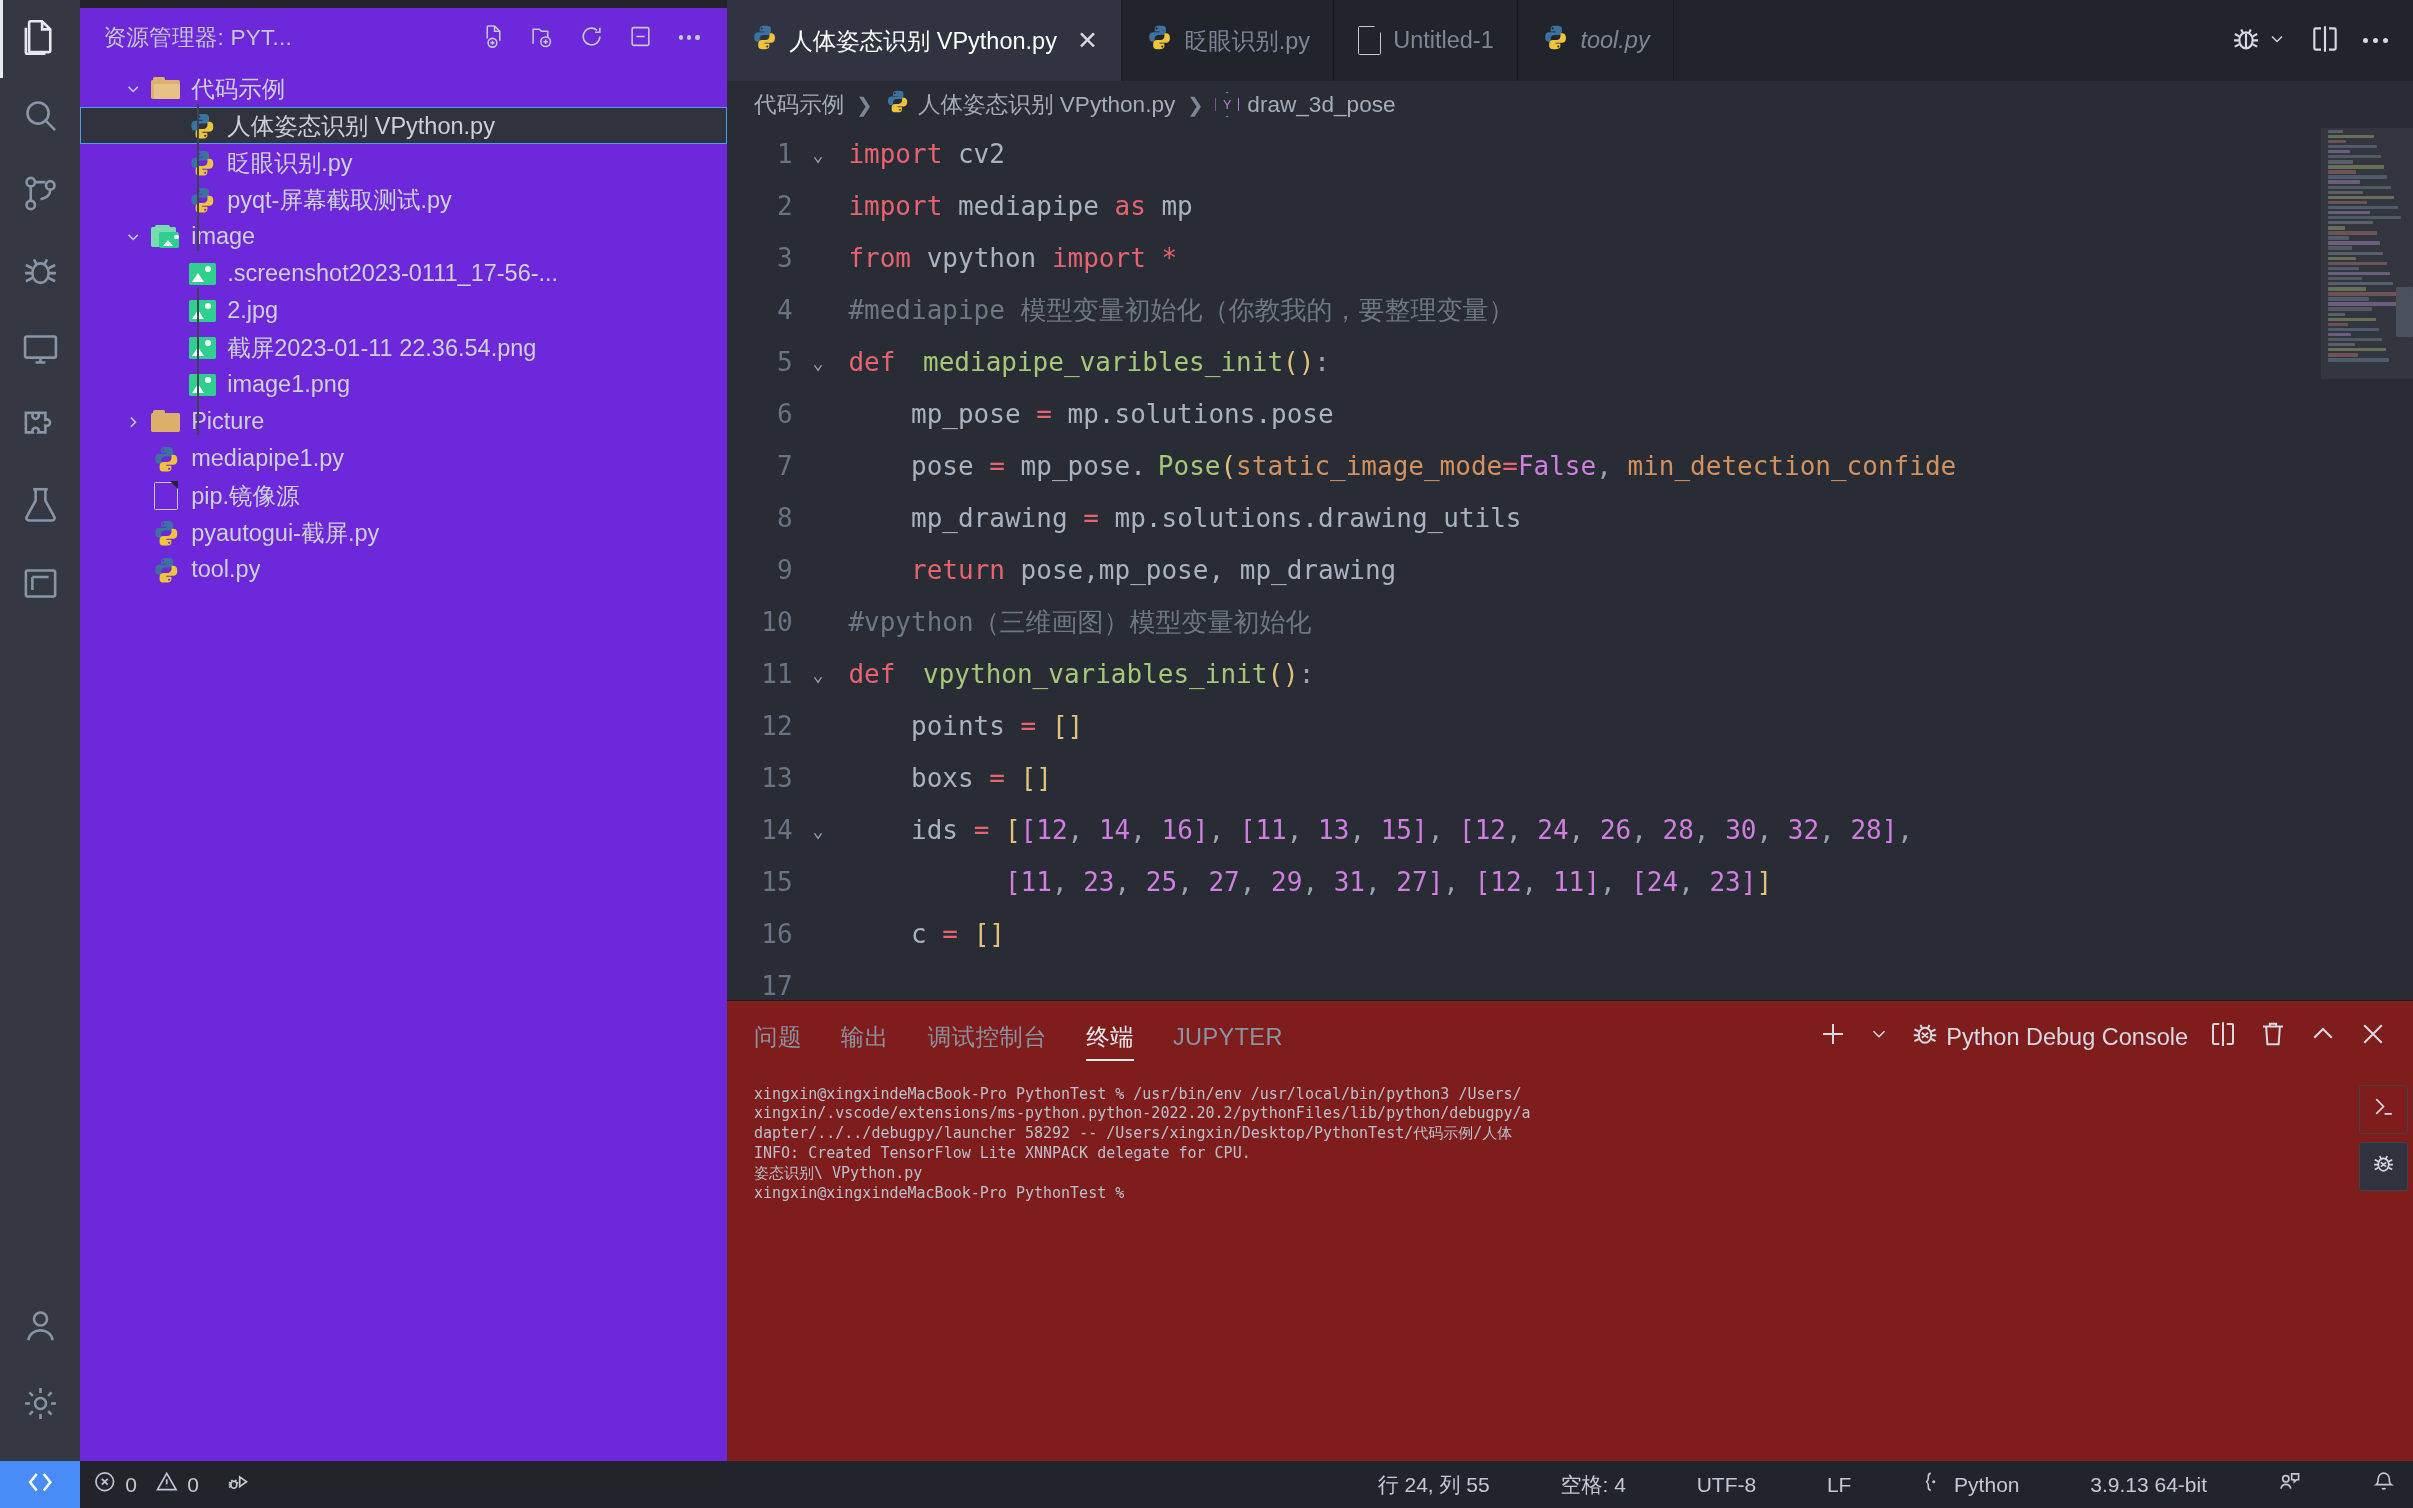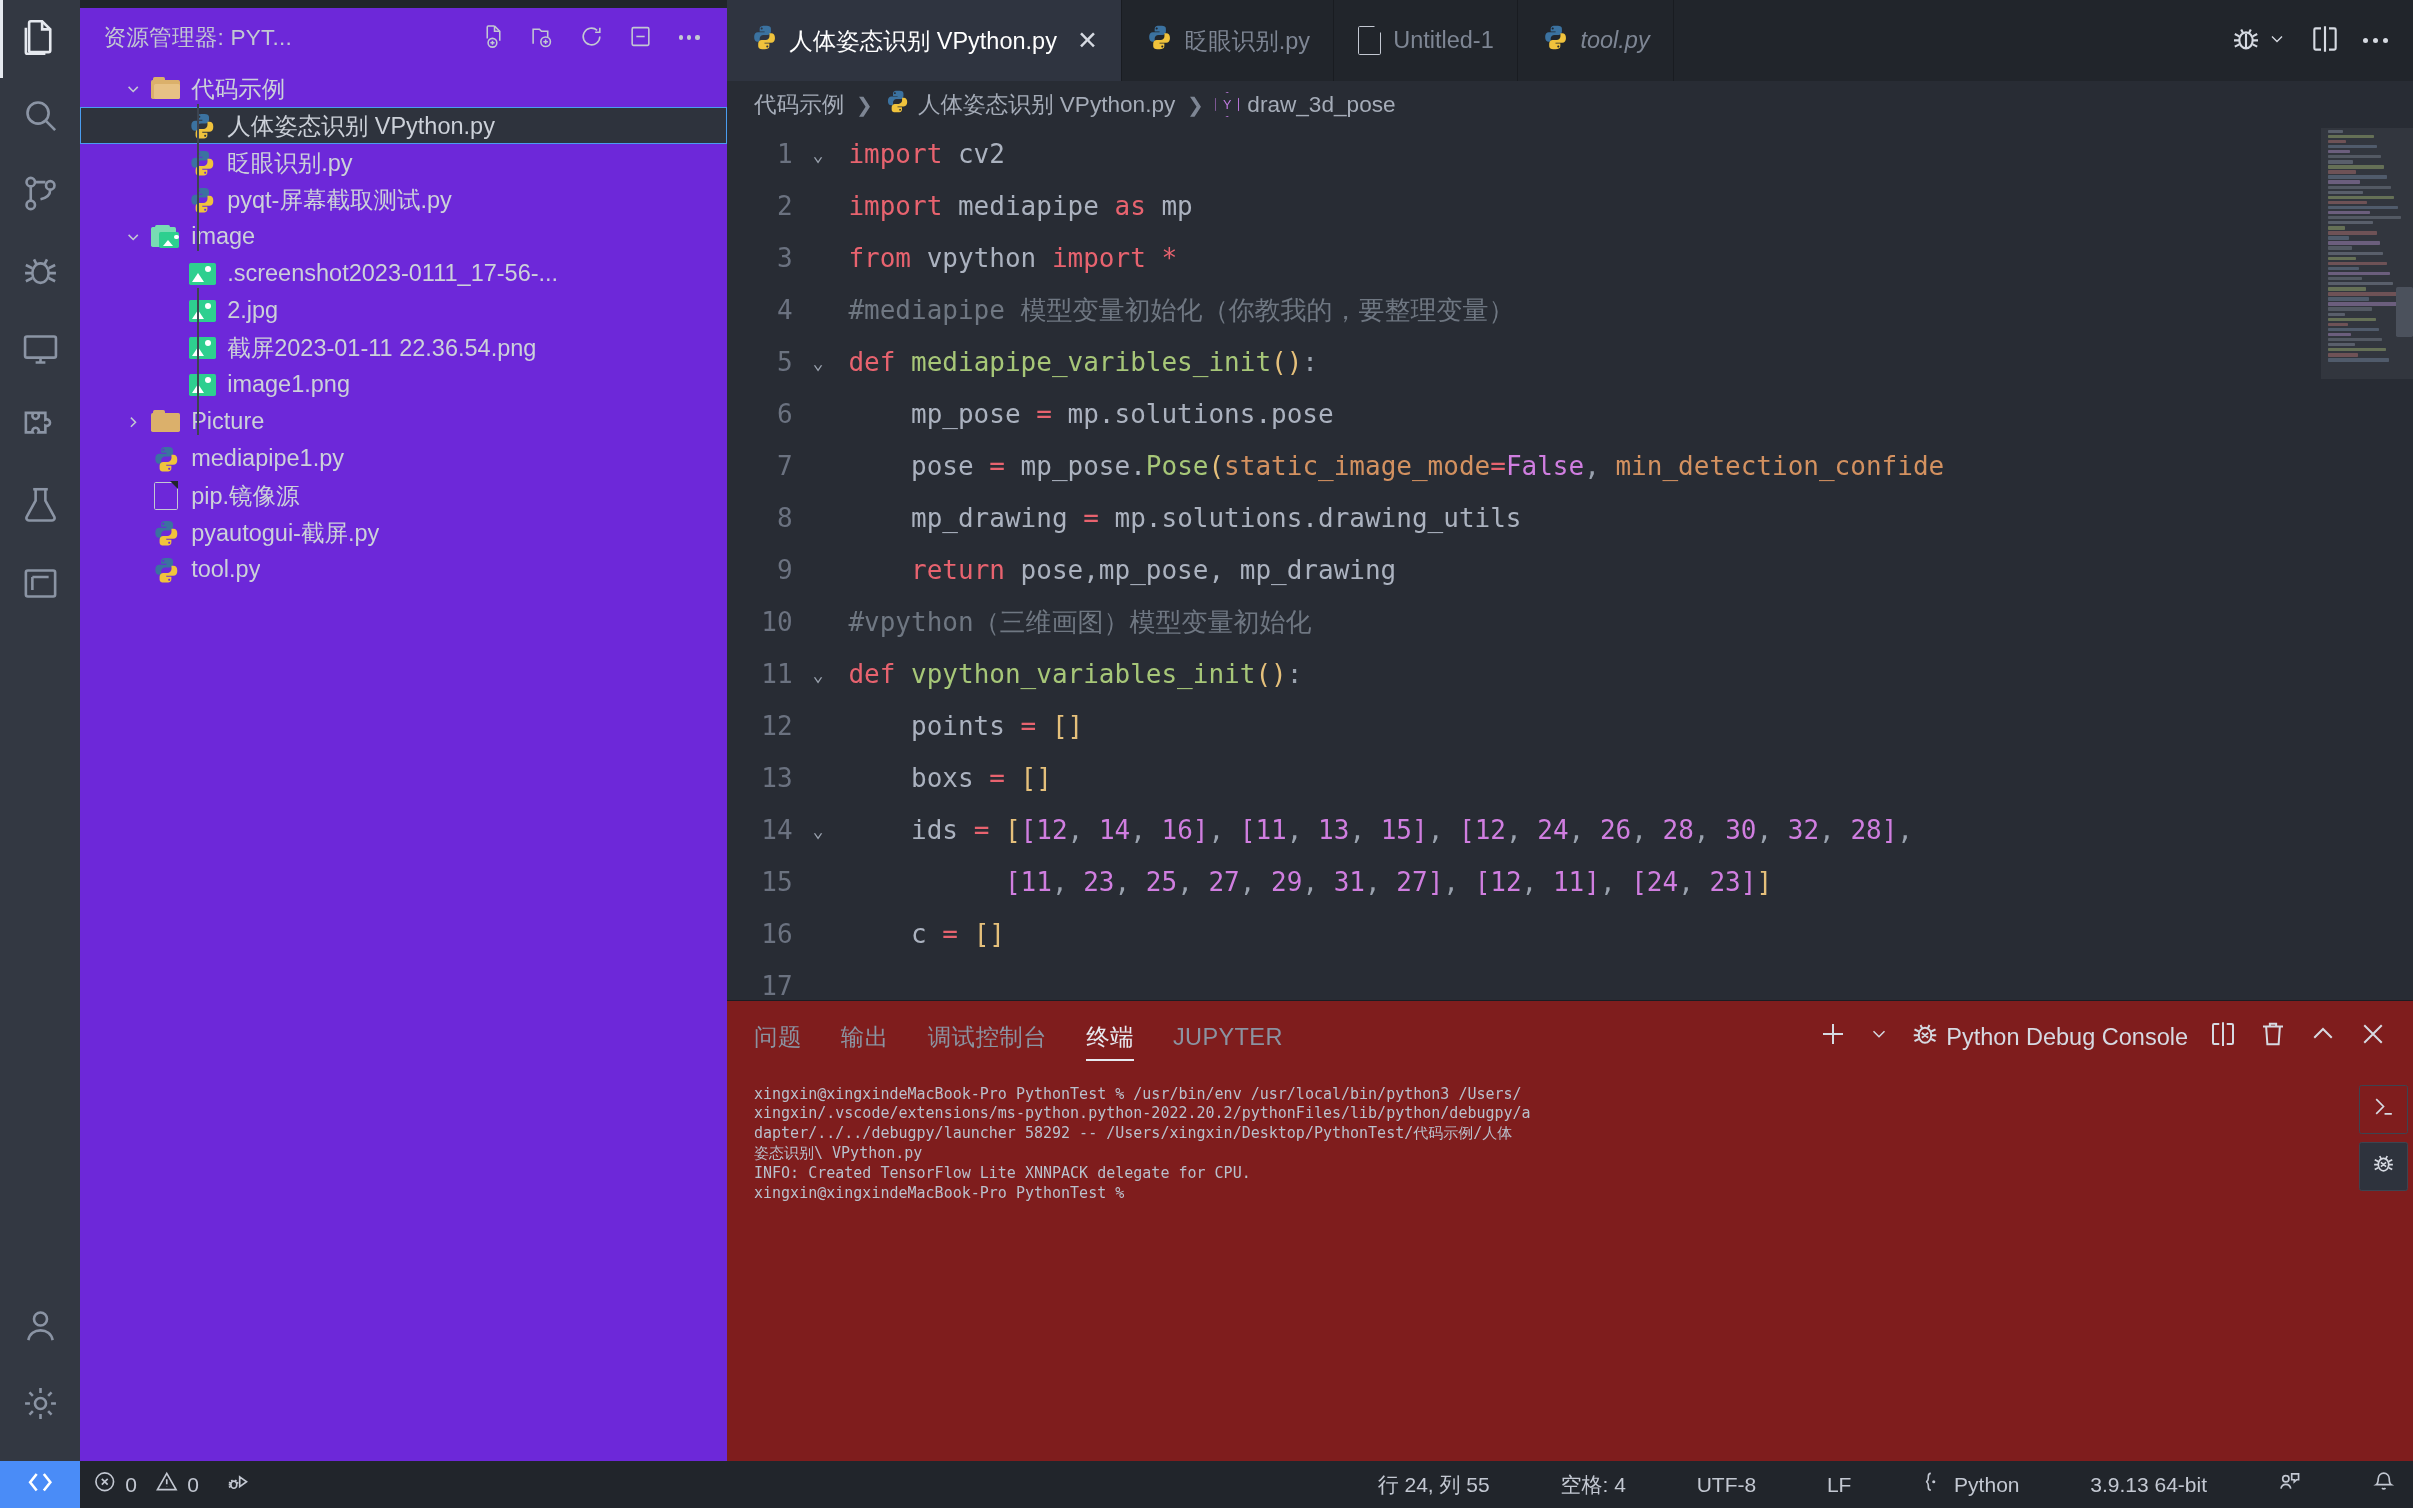--- a/index.html
+++ b/index.html
@@ -120,21 +120,21 @@
     width:44px; flex-shrink:0; display:flex; align-items:center; justify-content:center;
     color:#9aa2ae; font-size:18.4px;
   }
   .ctext { padding-left:8.4px;text-align:right; }
   .ind-guide { color:#474e5a; }
 
   
   .kw { color:#e8636f; }
   .id { color:#abb2bf; }
   .cmt { color:#6f7782; }
-  .fn { color:#a7c778; }
+  .fn { color:#a7c778;margin-left:12px; }
   .br1 { color:#e5c07b; }
   .br2 { color:#d07ee0; }
   .num { color:#d07ee0; }
   .param { color:#d39160; }
   .op { color:#e8636f; }
   .punct { color:#9aa2ae; }
 
   .minimap {
     width:92px; background:#282c34; position:relative; flex-shrink:0; overflow:hidden;
   }
@@ -690,22 +690,22 @@
                     <path d="M5 5l14 14M19 5L5 19"></path>
                   </svg>
               </span>
             </div>
           </div>
         </div>
         <div class="terminal" id="terminal">
             <div>xingxin@xingxindeMacBook-Pro PythonTest %  /usr/bin/env /usr/local/bin/python3 /Users/</div>
             <div>xingxin/.vscode/extensions/ms-python.python-2022.20.2/pythonFiles/lib/python/debugpy/a</div>
             <div>dapter/../../debugpy/launcher 58292 -- /Users/xingxin/Desktop/PythonTest/代码示例/人体</div>
+            <div>INFO: Created TensorFlow Lite XNNPACK delegate for CPU.</div>
             <div>姿态识别\ VPython.py</div>
-            <div>INFO: Created TensorFlow Lite XNNPACK delegate for CPU.</div>
             <div>xingxin@xingxindeMacBook-Pro PythonTest %</div>
           <div class="term-side">
             <div class="term-side-btn">
               <span>
                 <svg viewBox="0 0 24 24">
                     <path d="M5 5l7 7-7 7M13 19h7"></path>
                   </svg>
               </span>
             </div>
             <div class="term-side-btn sel">

